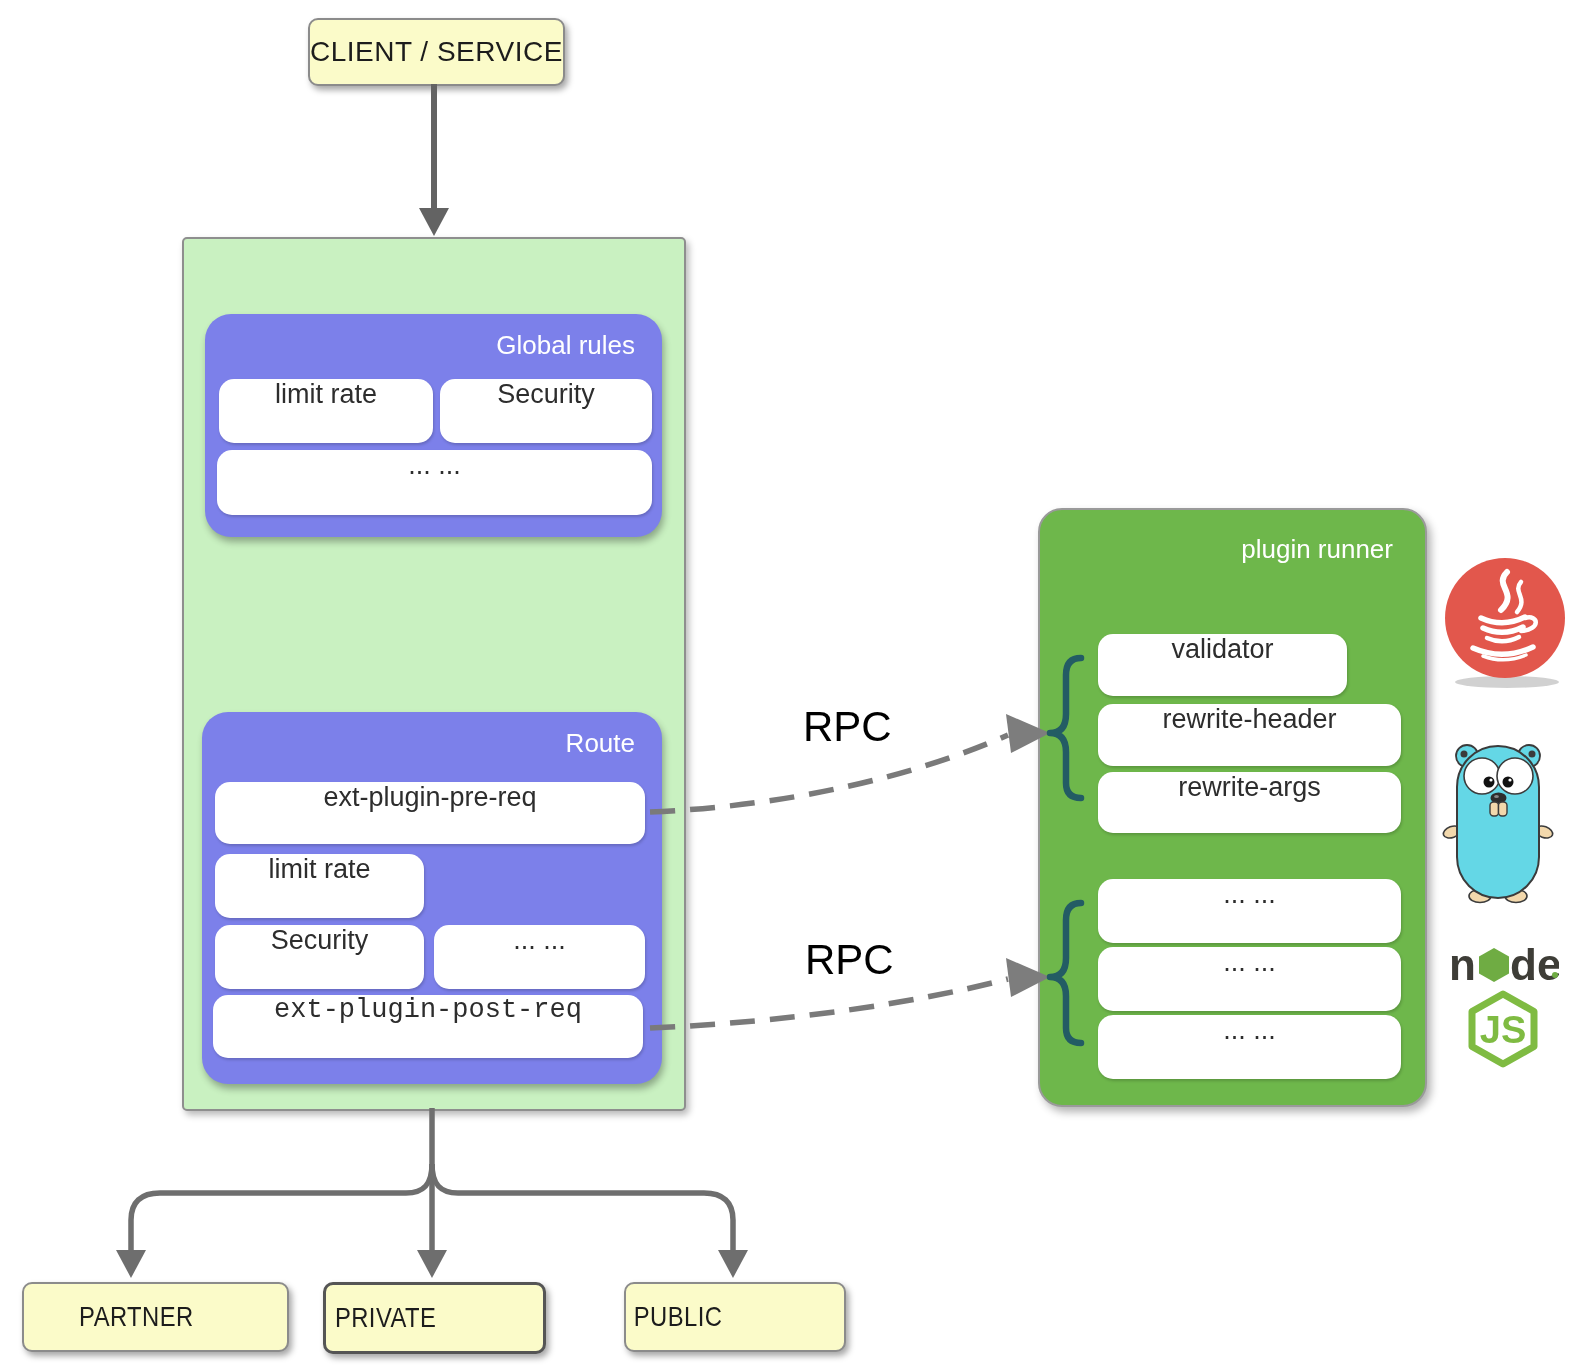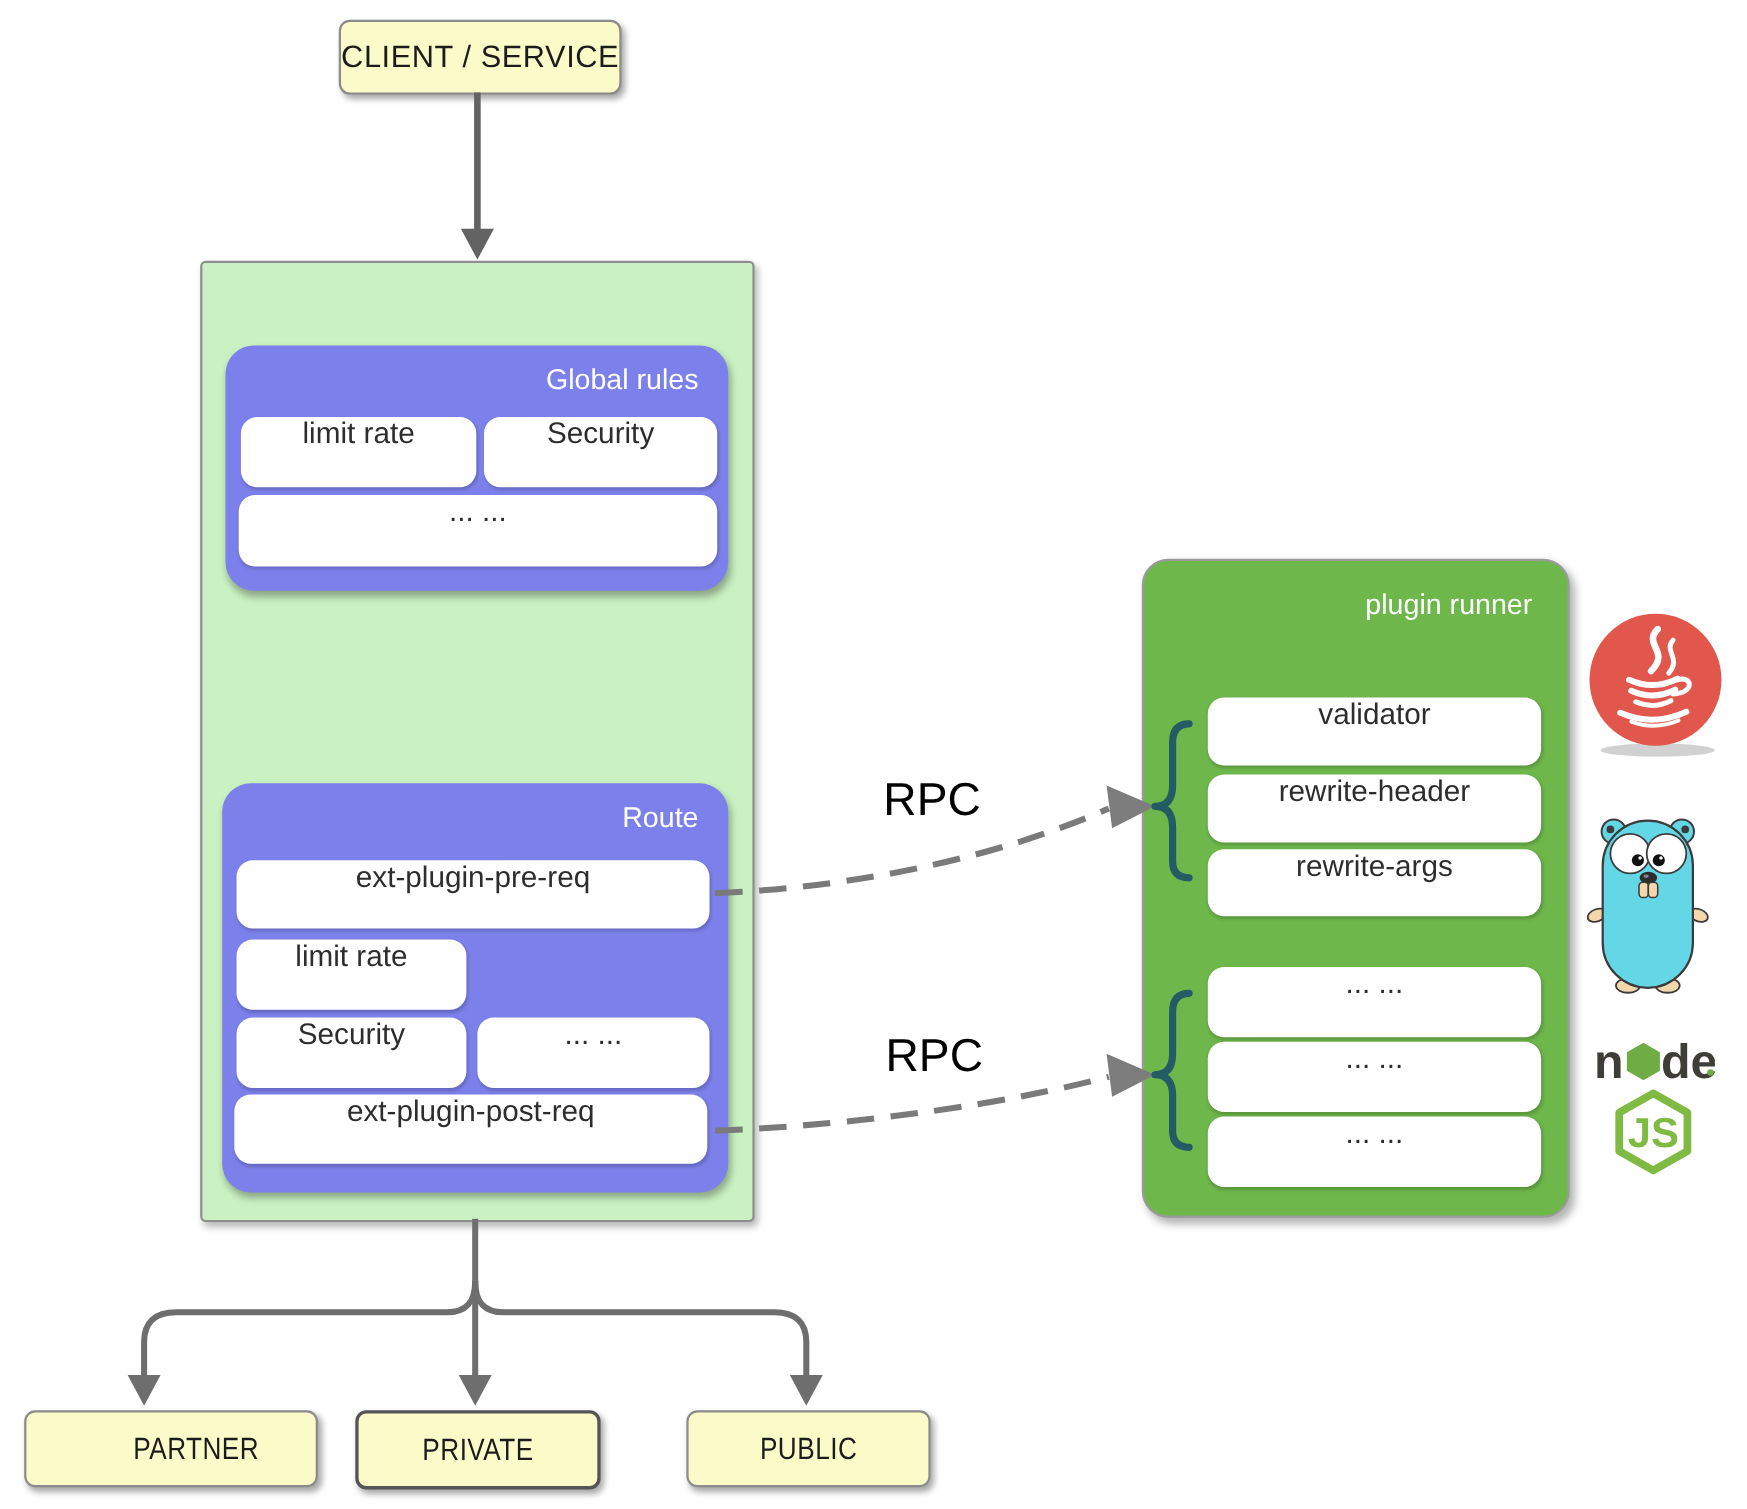--- a/index.html
+++ b/index.html
@@ -1,20 +1,20 @@
 <!DOCTYPE html>
 <html><head>
 <meta charset="utf-8">
 <style>
   html,body{margin:0;padding:0;background:#ffffff;}
   body{font-family:"Liberation Sans",sans-serif;}
   #canvas{position:relative;width:1588px;height:1372px;background:#ffffff;overflow:hidden;}
 
   .ybox{position:absolute;background:#FBFBC9;border:2.5px solid #8b8b8b;border-radius:10px;
-        box-shadow:3px 4px 6px rgba(0,0,0,.35);display:flex;align-items:center;justify-content:center;
+        box-shadow:3px 4px 6px rgba(0,0,0,.35);display:flex;align-items:center;
         color:#1c1c1c;font-size:28px;font-weight:500;letter-spacing:.5px;}
   .ybox .narrow{display:inline-block;transform:scaleX(.85);}
 
   .container-green{position:absolute;left:182px;top:237px;width:500px;height:870px;
         background:#C9F1C1;border:2.5px solid #8e8e8e;border-radius:5px;
         box-shadow:3px 4px 7px rgba(0,0,0,.28);}
 
   .purple-box{position:absolute;background:#7C80EA;border-radius:26px;
         box-shadow:2px 5px 7px rgba(0,0,0,.30);}
   .purple-title{position:absolute;top:16px;right:27px;color:#ffffff;font-size:26px;font-weight:400;}
@@ -66,33 +66,33 @@
       </div>
       <div class="wbox" style="left:13px;top:142px;width:209px;height:64px;">
         <span>limit rate</span>
       </div>
       <div class="wbox" style="left:13px;top:213px;width:209px;height:64px;">
         <span>Security</span>
       </div>
       <div class="wbox" style="left:232px;top:213px;width:211px;height:64px;">
         <span>... ...</span>
       </div>
-      <div class="wbox" style="left:11px;top:283px;width:430px;height:63px;">
+      <div class="wbox" style="left:11px;top:283px;width:430px;height:63px;font-family:Liberation Mono, monospace;">
         <span>ext-plugin-post-req</span>
       </div>
     </div>
   </div>
 
   <div class="rpc-label" style="left:803px;top:703px;">RPC</div>
   <div class="rpc-label" style="left:805px;top:936px;">RPC</div>
 
   <div class="runner">
     <div class="runner-title">plugin runner</div>
 
-    <div class="wbox" style="left:58px;top:124px;width:303px;height:62px;">
+    <div class="wbox" style="left:58px;top:124px;width:249px;height:62px;">
       <span>validator</span>
     </div>
     <div class="wbox" style="left:58px;top:194px;width:303px;height:62px;">
       <span>rewrite-header</span>
     </div>
     <div class="wbox" style="left:58px;top:262px;width:303px;height:61px;">
       <span>rewrite-args</span>
     </div>
 
     <div class="wbox" style="left:58px;top:369px;width:303px;height:64px;">

